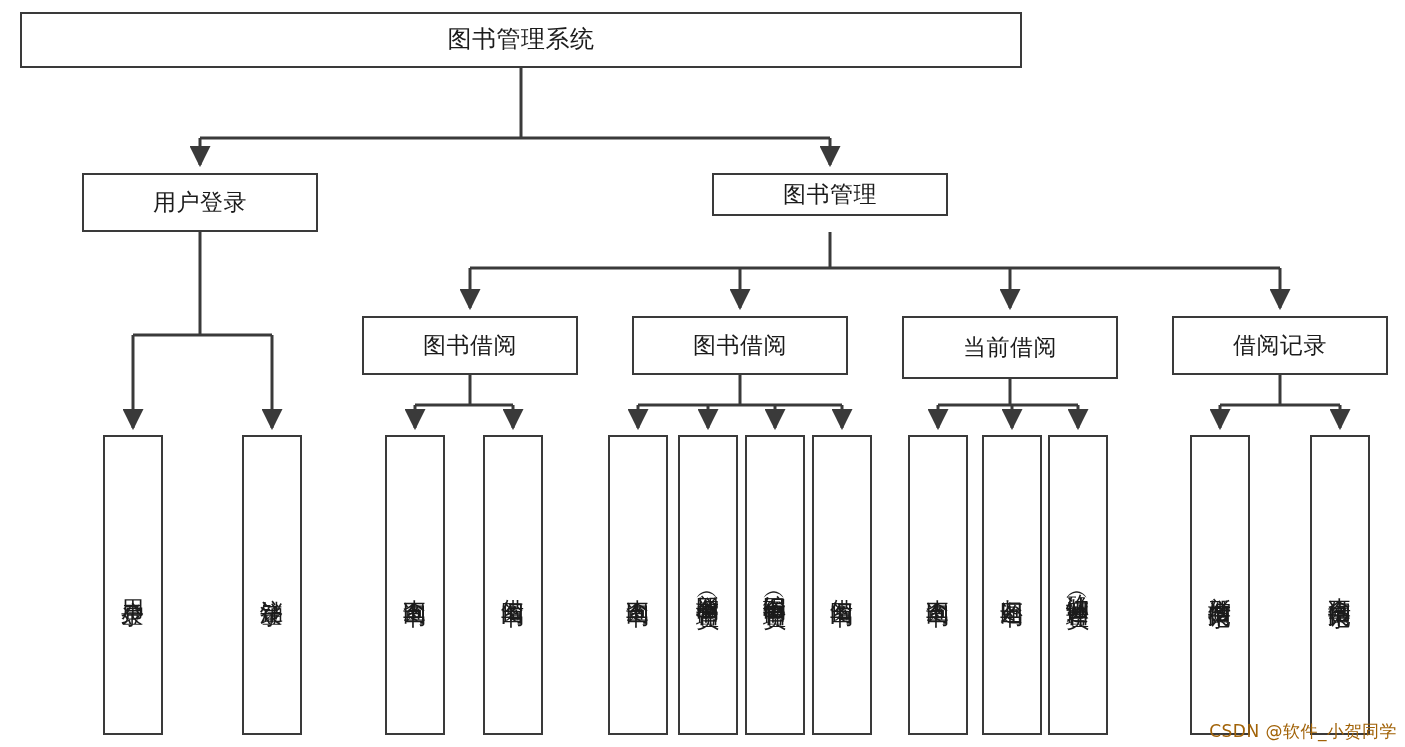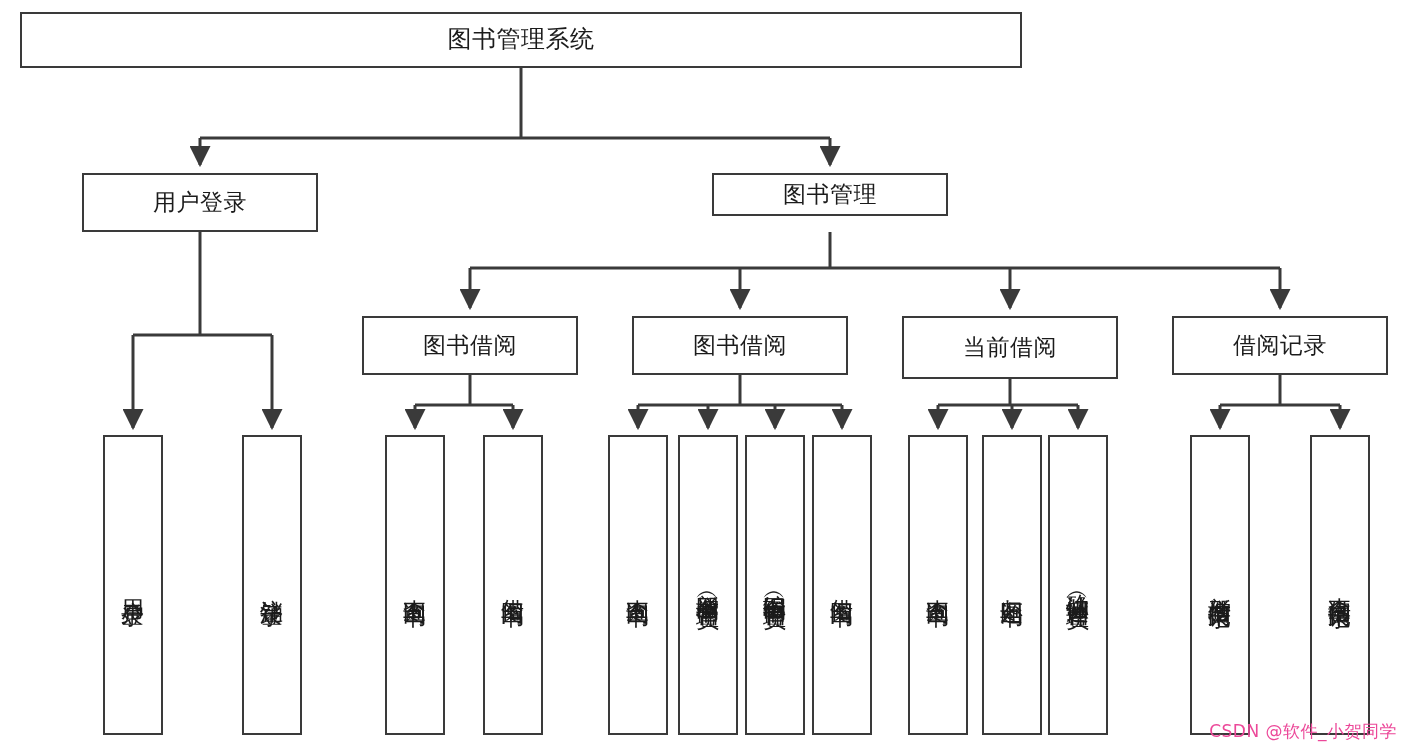--- a/index.html
+++ b/index.html
@@ -54,21 +54,21 @@
   }
   .node.root .node-label {
     font-size: 24px;
     text-align: right;
   }
   #watermark {
     position: absolute;
     right: 8px;
     bottom: 4px;
     font-size: 17px;
-    color: #ec4899;
+    color: #a16207;
     letter-spacing: 0.5px;
     white-space: nowrap;
   }
 </style>
 </head>
 <body>
 
 <div id="canvas">
 
   <svg id="wires" viewBox="0 0 1405 747" xmlns="http://www.w3.org/2000/svg">

